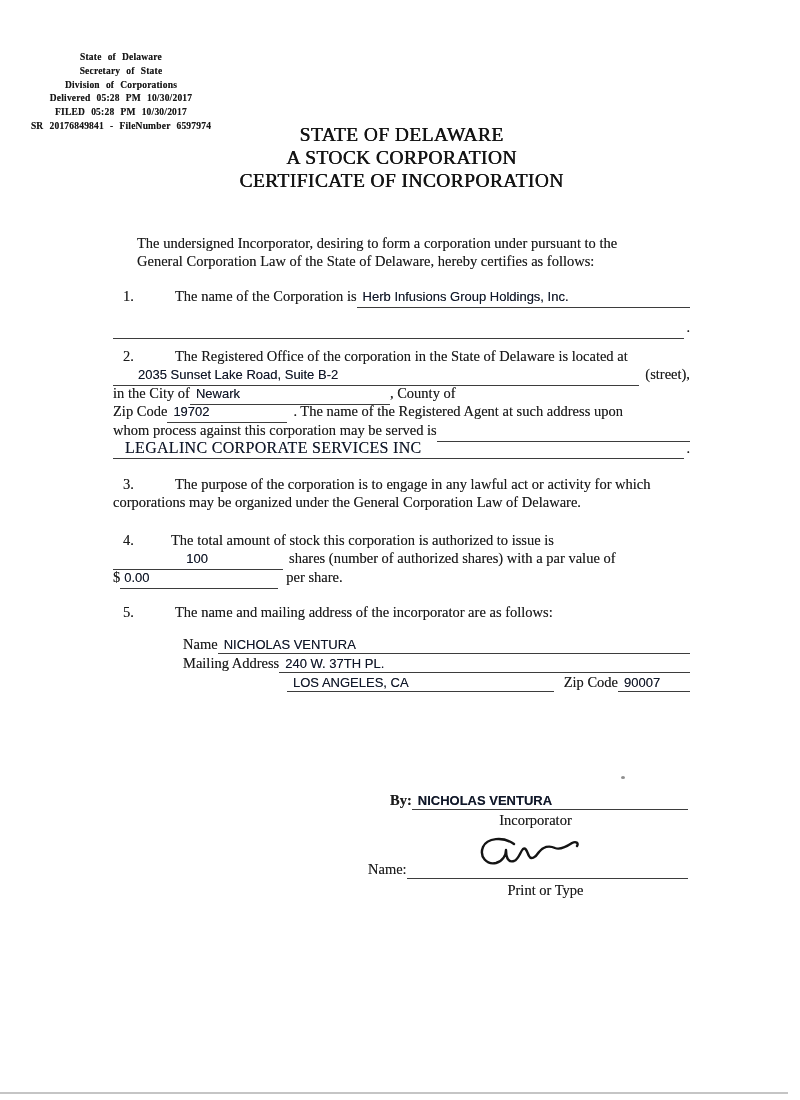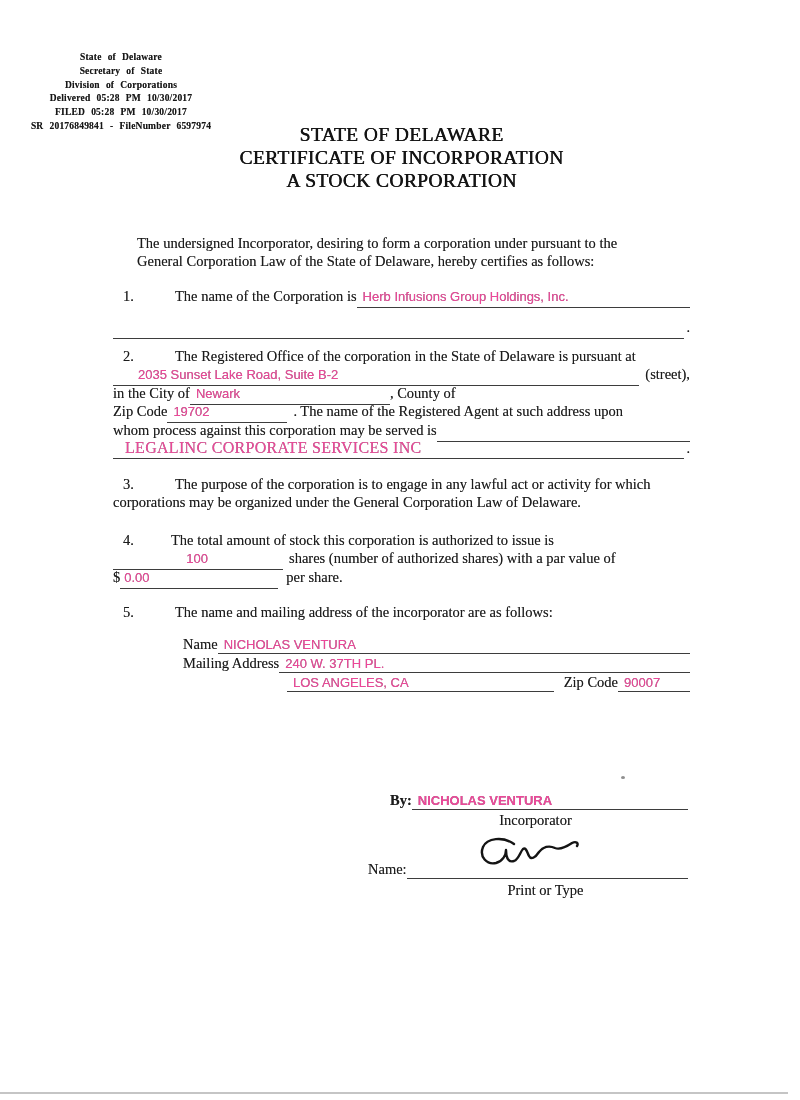--- a/index.html
+++ b/index.html
@@ -24,21 +24,21 @@
   .blk{position:absolute;left:113px;width:577px;font-size:14.5px;line-height:18px;}
   .pre{white-space:pre-line;}
   .item{padding:0;}
   .num{position:absolute;left:10px;top:0;}
   .ind62{display:block;text-indent:62px;}
   .r{display:flex;align-items:baseline;height:18.4px;}
   .pl62{padding-left:62px;}
   .pl58{padding-left:58px;}
   .fill{
     border-bottom:1.4px solid #3d3d3d;
-    font-family:"Liberation Sans", sans-serif;font-size:13px;color:#ec4899;
+    font-family:"Liberation Sans", sans-serif;font-size:13px;color:#0f172a;
     padding:0 2px 1px 6px;white-space:nowrap;
   }
   .fill::after{content:"\00a0";}
   .grow{flex:1 1 auto;min-width:0;}
   .serifFill{font-family:"Liberation Serif", serif;font-size:16px;letter-spacing:0.3px;}
   .w200{width:200px;box-sizing:border-box;}
   .w120{width:120px;box-sizing:border-box;}
   .w170{width:170px;box-sizing:border-box;}
   .w158{width:158px;box-sizing:border-box;}
   .w72{width:72px;box-sizing:border-box;}
@@ -68,43 +68,43 @@
     <div>State of Delaware</div>
     <div>Secretary of State</div>
     <div>Division of Corporations</div>
     <div>Delivered 05:28 PM 10/30/2017</div>
     <div>FILED 05:28 PM 10/30/2017</div>
     <div>SR 20176849841 - FileNumber 6597974</div>
   </div>
 
   <div class="title">
     <div>STATE OF DELAWARE</div>
+    <div>A STOCK CORPORATION</div>
     <div>CERTIFICATE OF INCORPORATION</div>
-    <div>A STOCK CORPORATION</div>
   </div>
 
   <div class="blk pre" style="top:234px;padding-left:24px;box-sizing:border-box;">The undersigned Incorporator, desiring to form a corporation under pursuant to the
 General Corporation Law of the State of Delaware, hereby certifies as follows:</div>
 
   <div class="blk item" style="top:287px;">
     <span class="num">1.</span>
     <div class="r">
       <span class="pl62">The name of the Corporation is</span>
       <span class="fill grow">Herb Infusions Group Holdings, Inc.</span>
     </div>
     <div class="r mt">
       <span class="fill grow"></span>
       <span class="tail-period">.</span>
     </div>
   </div>
 
   <div class="blk item" style="top:347px;">
     <span class="num">2.</span>
     <div class="r">
-      <span class="pl62">The Registered Office of the corporation in the State of Delaware is pursuant at</span>
+      <span class="pl62">The Registered Office of the corporation in the State of Delaware is located at</span>
     </div>
     <div class="r">
       <span class="fill grow" style="padding-left:25px;">2035 Sunset Lake Road, Suite B-2</span>
       <span class="gap6">(street),</span>
     </div>
     <div class="r">
       <span>in the City of</span>
       <span class="fill w200">Newark</span>
       <span>, County of</span>
     </div>

